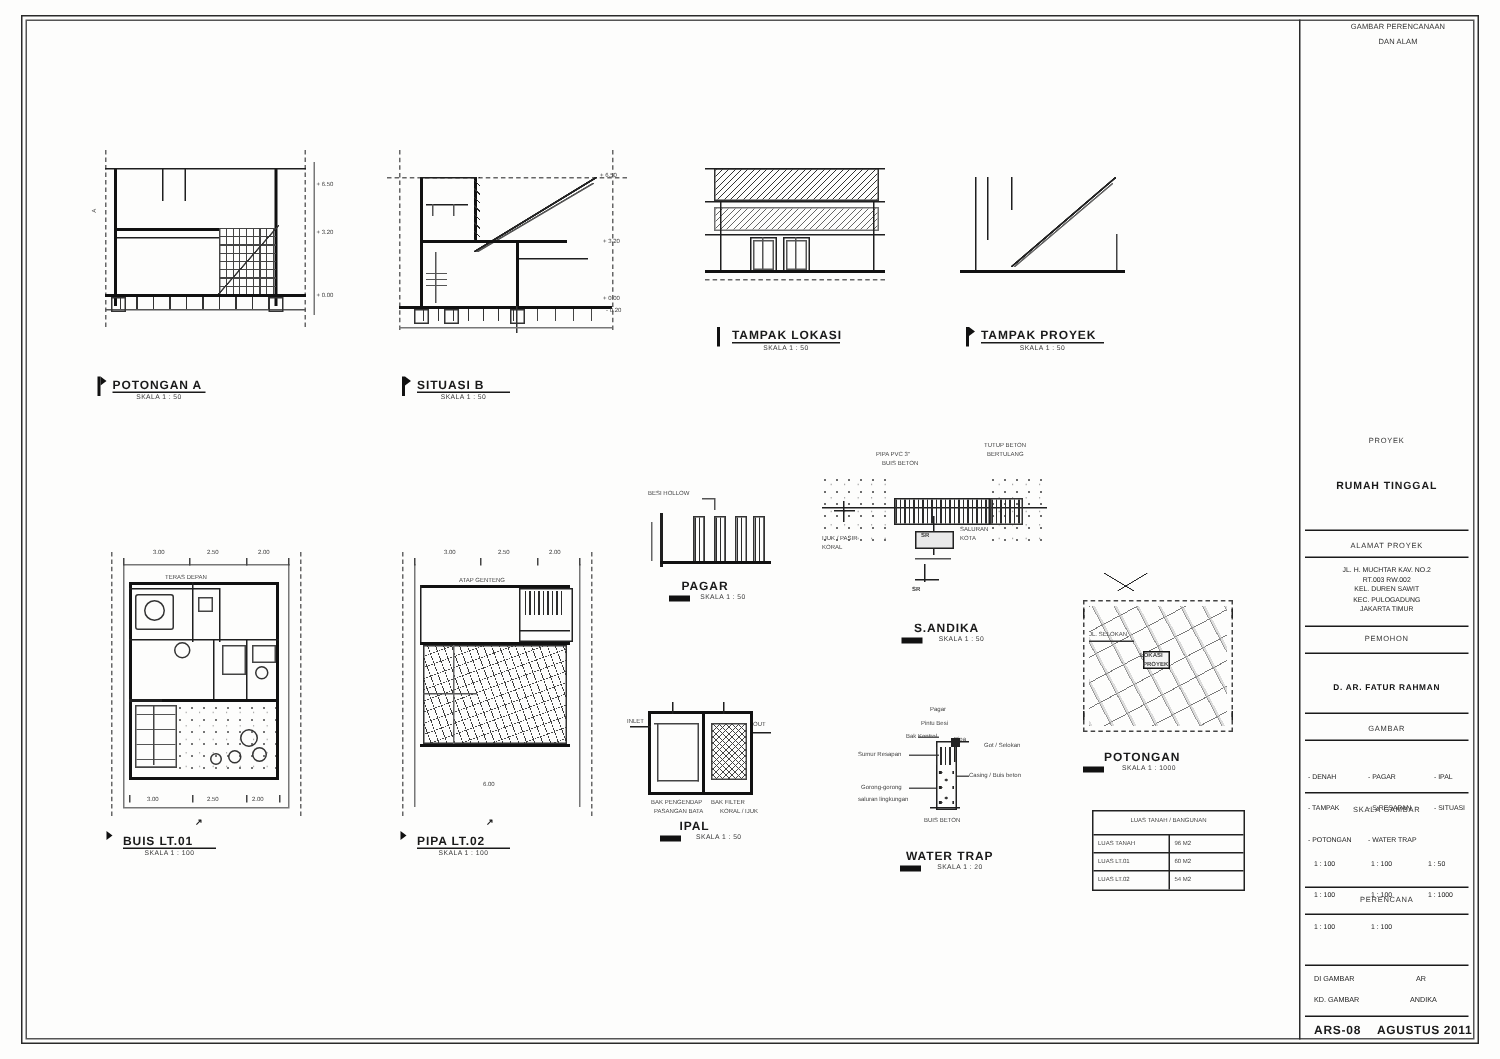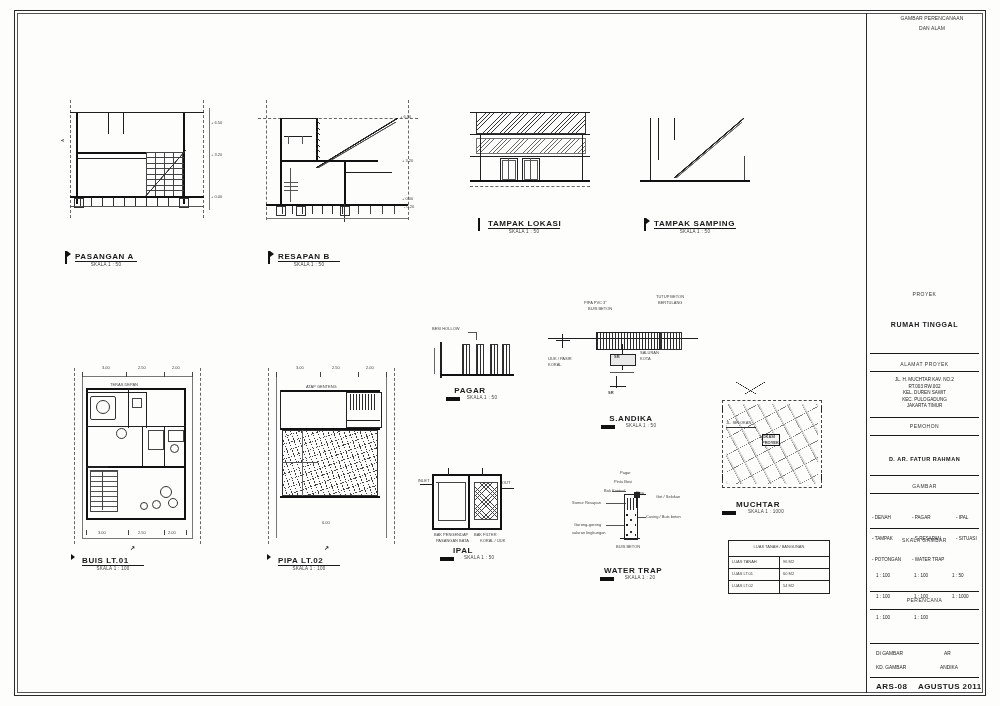--- a/index.html
+++ b/index.html
@@ -125,21 +125,21 @@
     <div class="t t4" style="left:151px;top:20px;">+ 6.50</div>
     <div class="t t4" style="left:151px;top:52px;">+ 3.20</div>
     <div class="t t4" style="left:151px;top:94px;">+ 0.00</div>
     <div class="t t4" style="left:1px;top:38px;transform:rotate(-90deg);">A</div>
   </div>
   <div class="dtitle" style="left:75px;top:252px;">
     <div class="secsym" style="left:-12px;top:-1px;">
         <div class="bar"></div>
         <div class="arw"></div>
       </div>
-    <div class="nm">PASANGAN A</div>
+    <div class="nm">POTONGAN A</div>
     <div class="ul" style="width:62px;"></div>
     <div class="sc" style="width:62px;">SKALA 1 : 50</div>
   </div>
 
   <div class="abs" style="left:258px;top:100px;width:160px;height:125px;">
     <div class="dash-v" style="left:8px;top:0;height:120px;"></div>
     <div class="dash-v" style="left:150px;top:0;height:120px;"></div>
     <div class="dash-h" style="left:0;top:18px;width:160px;"></div>
 
     <div class="ln thick" style="left:22px;top:18px;width:1.6px;height:42px;"></div>
@@ -179,21 +179,21 @@
     <div class="t t4" style="left:142px;top:14px;">+ 6.50</div>
     <div class="t t4" style="left:144px;top:58px;">+ 3.20</div>
     <div class="t t4" style="left:144px;top:96px;">+ 0.00</div>
     <div class="t t4" style="left:146px;top:104px;">- 0.20</div>
   </div>
   <div class="dtitle" style="left:278px;top:252px;">
     <div class="secsym" style="left:-12px;top:-1px;">
         <div class="bar"></div>
         <div class="arw"></div>
       </div>
-    <div class="nm">RESAPAN B</div>
+    <div class="nm">SITUASI B</div>
     <div class="ul" style="width:62px;"></div>
     <div class="sc" style="width:62px;">SKALA 1 : 50</div>
   </div>
 
   <div class="abs" style="left:470px;top:108px;width:120px;height:85px;">
 
     <div class="abs hatch-diag2" style="left:6px;top:4px;width:110px;height:22px;border:1px solid #333;box-sizing:border-box;"></div>
     <div class="ln" style="left:0px;top:4px;width:120px;height:1px;"></div>
     <div class="ln" style="left:0px;top:26px;width:120px;height:1.4px;"></div>
 
@@ -232,21 +232,21 @@
     <div class="abs" style="left:36px;top:14px;width:66px;height:56px;
          background:linear-gradient(to bottom right,transparent 49.3%,#666 49.7%,#666 50.4%,transparent 51%);"></div>
     <div class="ln thick" style="left:0px;top:72px;width:110px;height:1.6px;"></div>
     <div class="ln" style="left:104px;top:48px;width:1px;height:24px;background:#444;"></div>
   </div>
   <div class="dtitle" style="left:654px;top:219px;">
     <div class="secsym" style="left:-12px;top:-1px;">
         <div class="bar"></div>
         <div class="arw"></div>
       </div>
-    <div class="nm">TAMPAK SAMPING</div>
+    <div class="nm">TAMPAK PROYEK</div>
     <div class="ul" style="width:82px;"></div>
     <div class="sc" style="width:82px;">SKALA 1 : 50</div>
   </div>
 
   <div class="abs" style="left:68px;top:368px;width:140px;height:180px;">
 
     <div class="dash-v" style="left:6px;top:0px;height:176px;"></div>
     <div class="dash-v" style="left:132px;top:0px;height:176px;"></div>
     <div class="ln vthin" style="left:14px;top:8px;width:1px;height:162px;"></div>
     <div class="ln vthin" style="left:124px;top:8px;width:1px;height:162px;"></div>
@@ -505,21 +505,21 @@
 
     <div class="t t4" style="left:12px;top:38px;">JL. SELOKAN</div>
     <div class="ln" style="left:12px;top:45px;width:30px;height:0.8px;background:#333;"></div>
 
     <div class="ln" style="left:8px;top:24px;width:1px;height:6px;background:#222;"></div>
     <div class="ln" style="left:8px;top:92px;width:1px;height:6px;background:#222;"></div>
     <div class="ln" style="left:107px;top:24px;width:1px;height:6px;background:#222;"></div>
     <div class="ln" style="left:107px;top:92px;width:1px;height:6px;background:#222;"></div>
   </div>
   <div class="dtitle" style="left:736px;top:500px;">
-    <div class="nm" style="text-align:center;width:40px;">MUCHTAR</div>
+    <div class="nm" style="text-align:center;width:40px;">POTONGAN</div>
     <div class="keyblk" style="left:-14px;top:11px;"></div>
     <div class="sc" style="width:40px;margin-left:10px;">SKALA 1 : 1000</div>
   </div>
 
   <div class="abs smalltable" style="left:728px;top:540px;width:100px;height:52px;">
     <div class="t t4" style="left:6px;top:3px;width:88px;text-align:center;white-space:normal;line-height:6px;">LUAS TANAH / BANGUNAN</div>
     <div class="r" style="top:15px;"></div>
     <div class="c" style="left:50px;top:15px;bottom:0;"></div>
     <div class="r" style="top:27px;"></div>
     <div class="r" style="top:39px;"></div>

